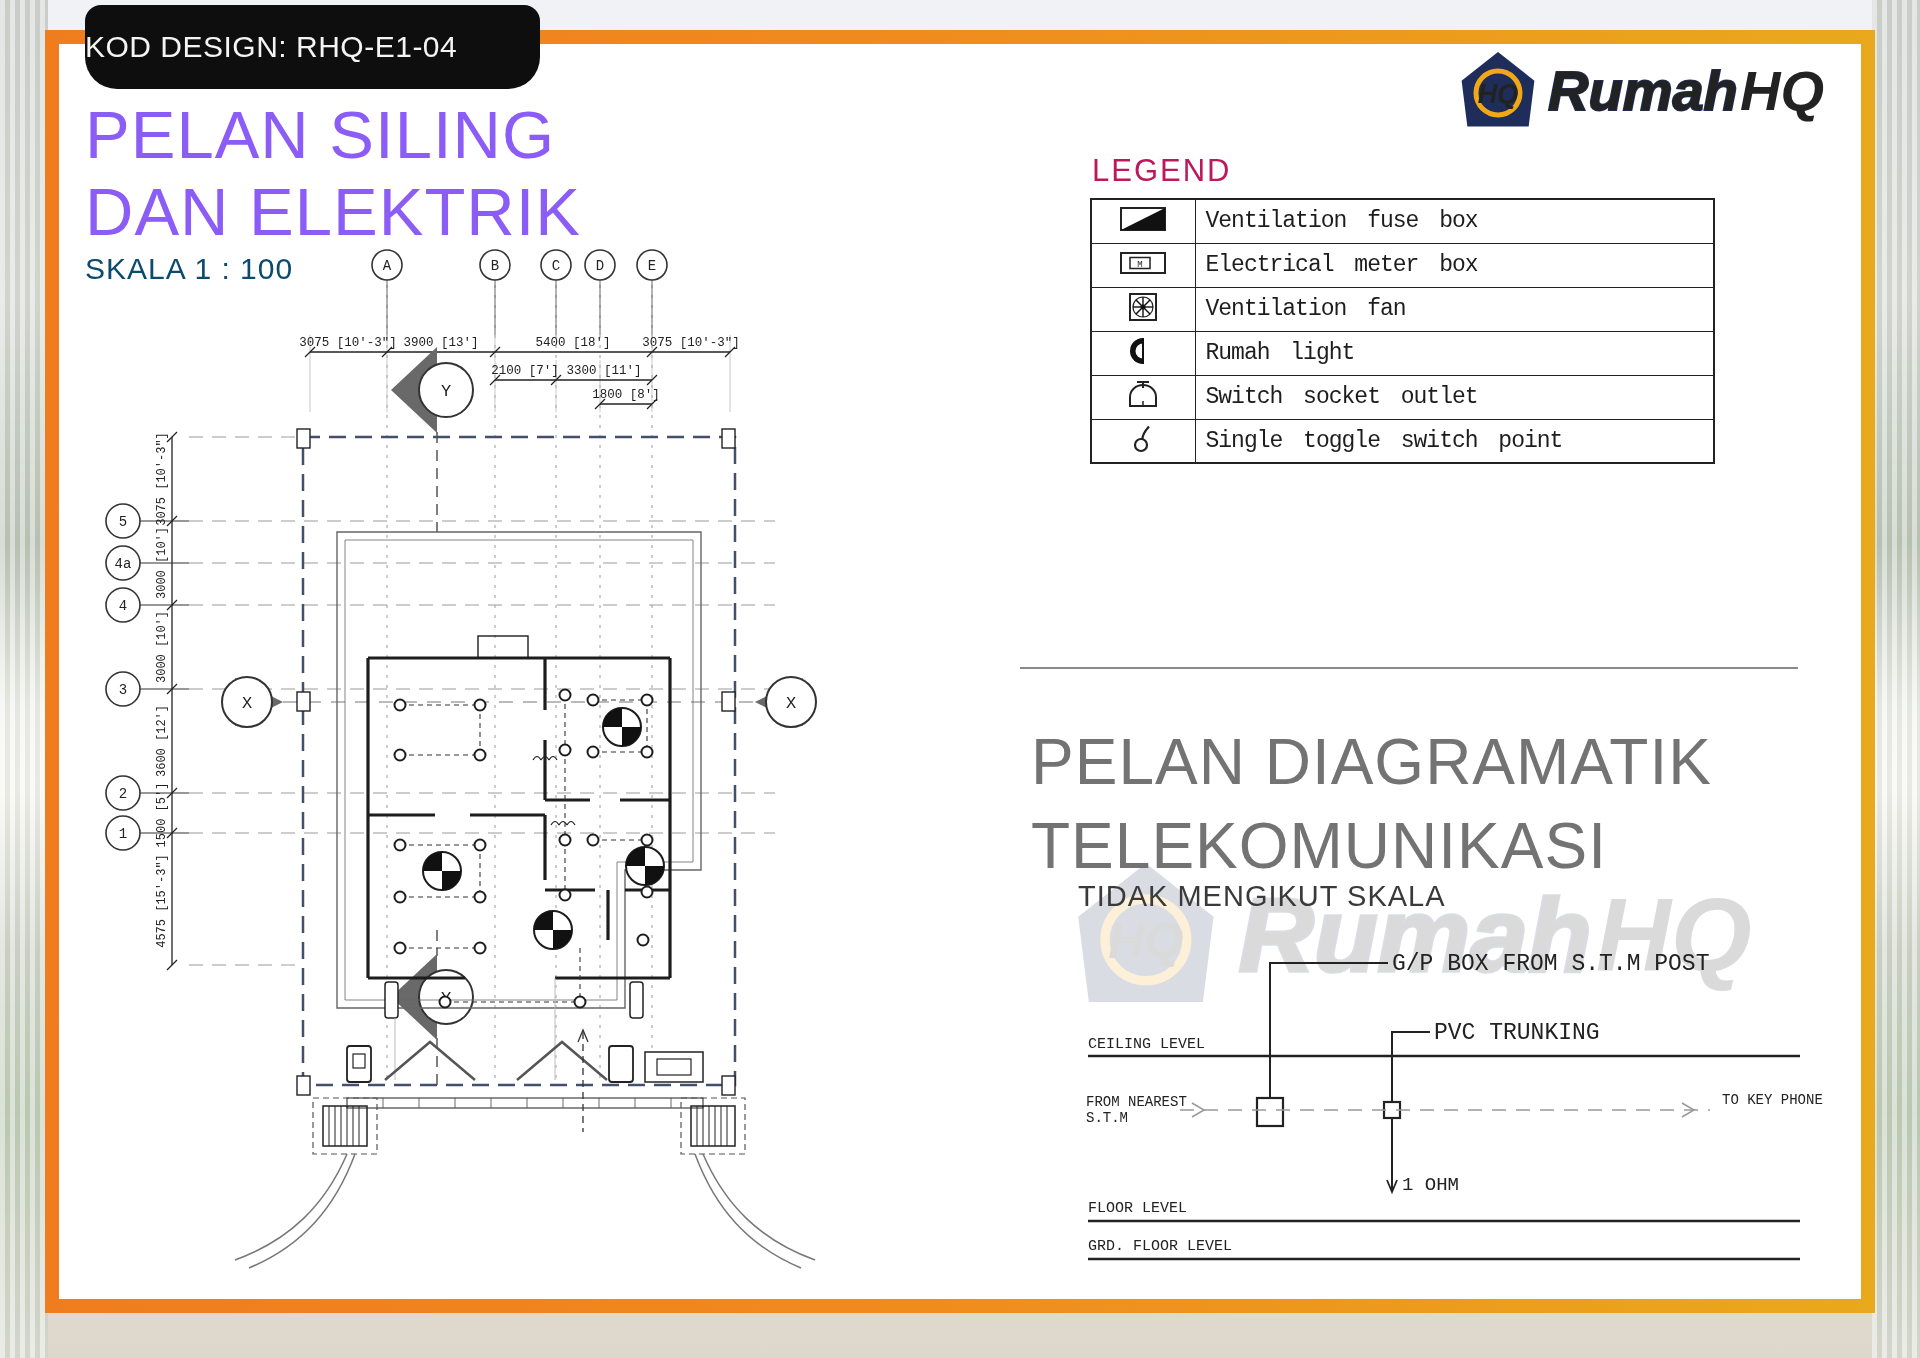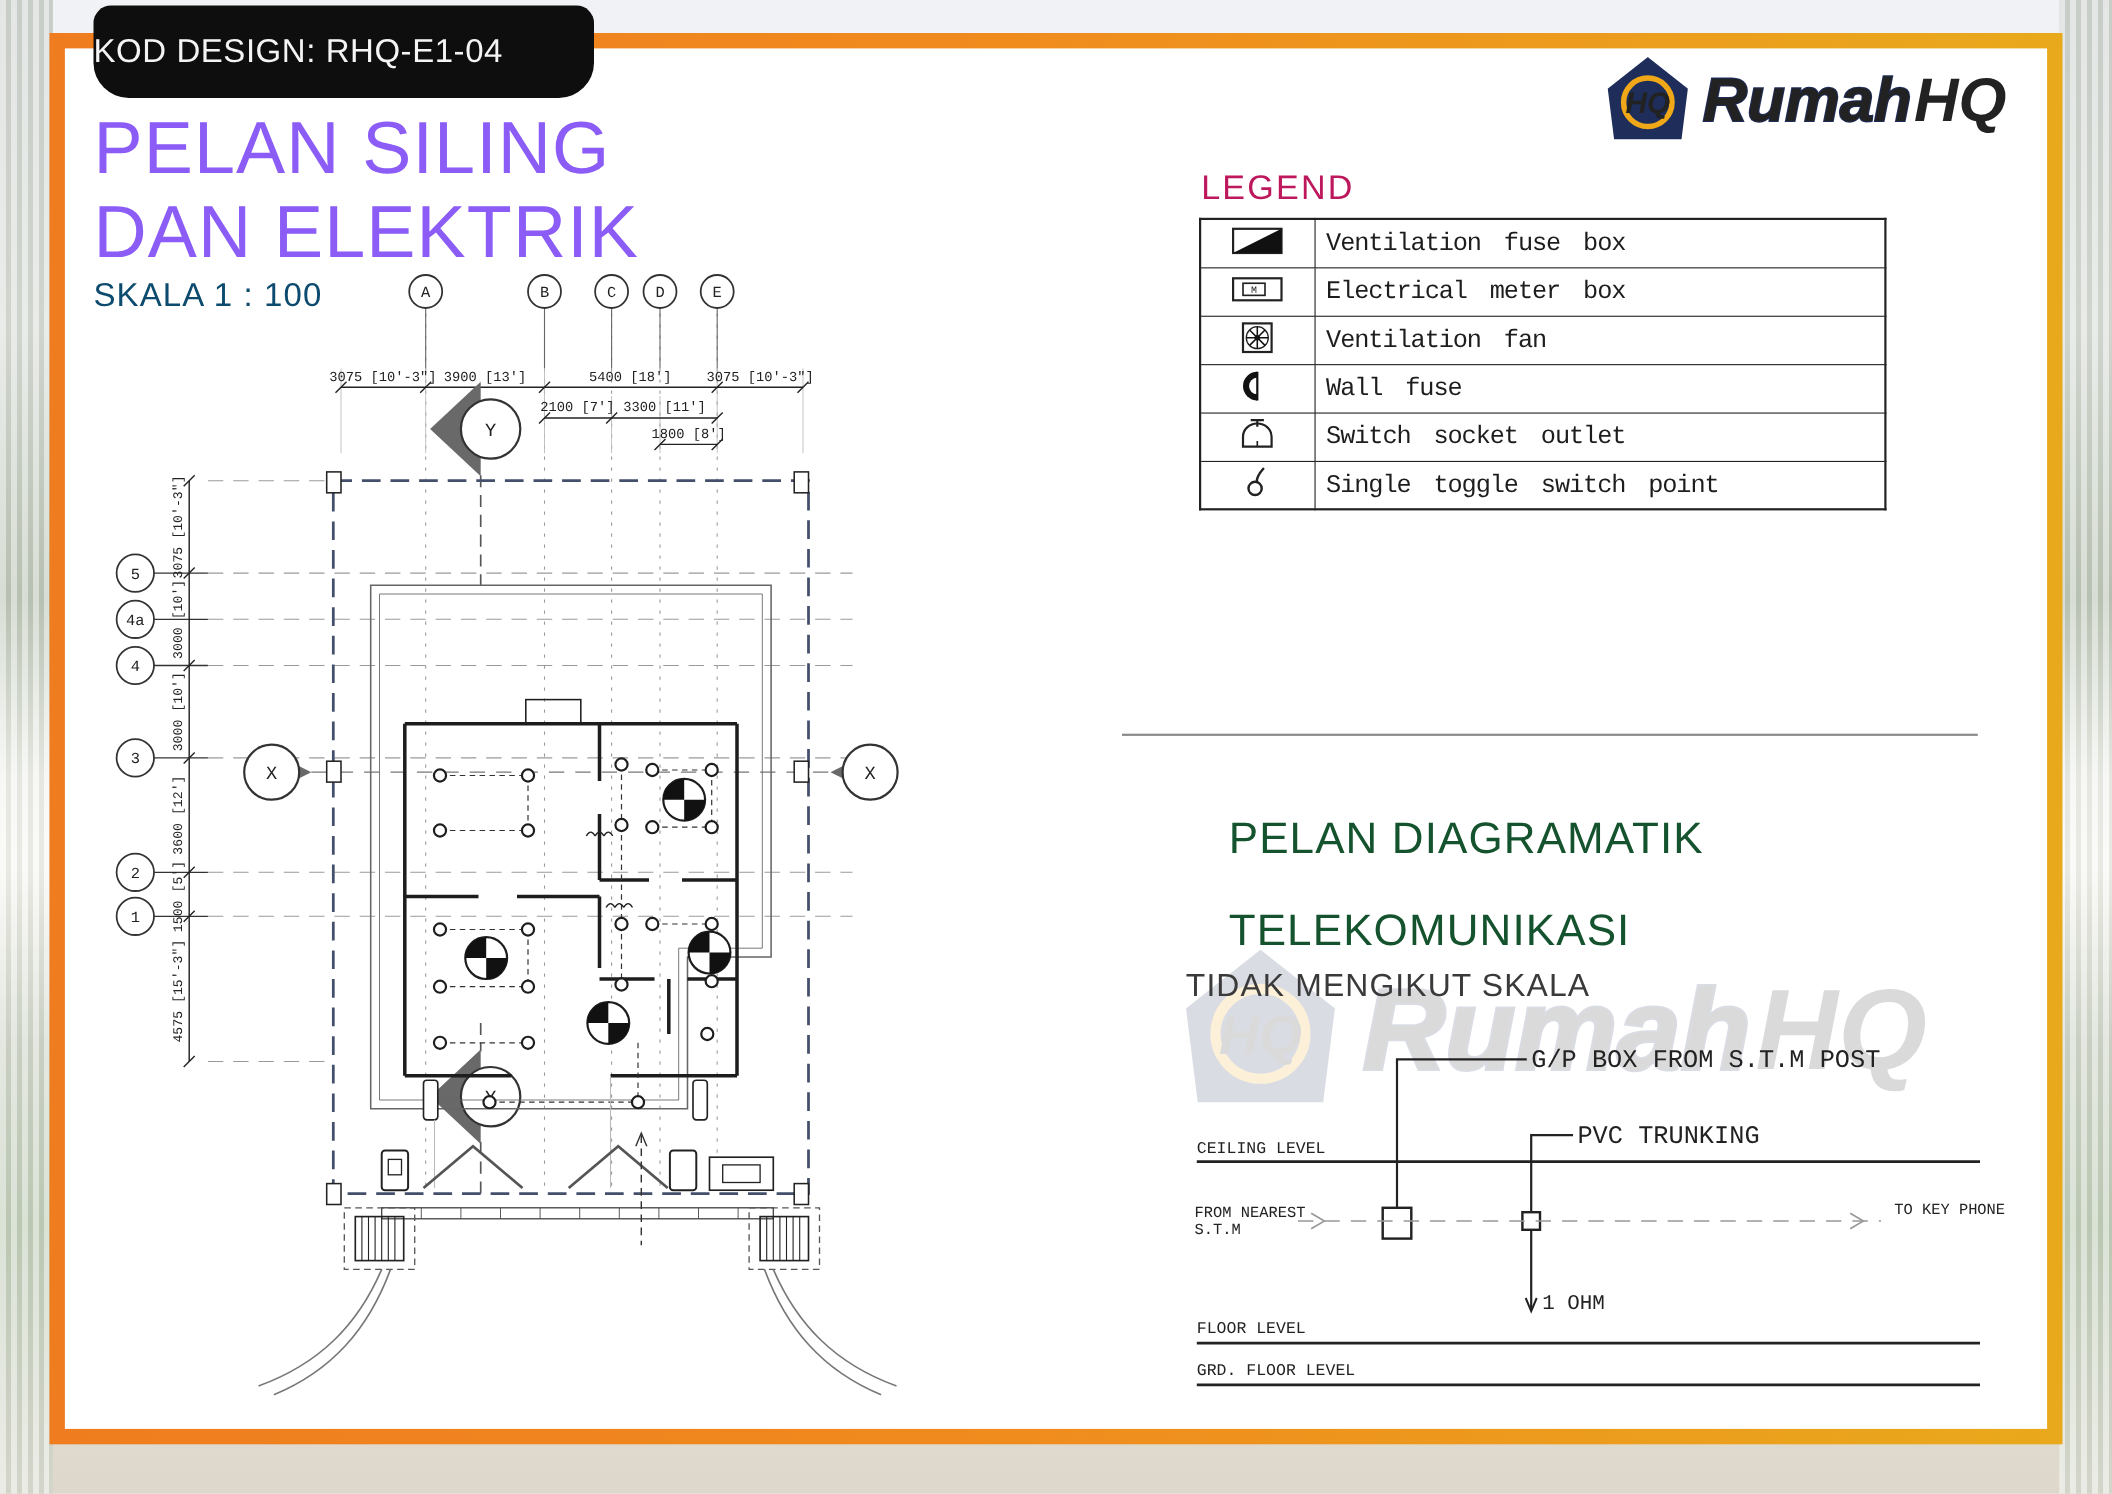--- a/index.html
+++ b/index.html
@@ -37,21 +37,21 @@
 
   .legend-head { left:1092px; top:153px; font-size:31px; color:#be185d; letter-spacing:2px; }
   .legend-table { left:1090px; top:198px; width:625px; border:2px solid #222; border-collapse:collapse; }
   .legend-table td { border:1.5px solid #222; height:44px; }
   .legend-table td.sym { width:104px; text-align:center; }
   .legend-table td.lab { font-family:"Liberation Mono", monospace; font-size:23px;
     color:#1d1d1d; padding-left:10px; word-spacing:8px; letter-spacing:-1px; }
 
   .divider { left:1020px; top:667px; width:778px; height:0; border-top:2px solid #8a8a8a; }
 
-  .tele-title { left:1117px; top:720px; font-size:40px; line-height:84px; color:#14532d; letter-spacing:1px; }
+  .tele-title { left:1031px; top:720px; font-size:64px; line-height:84px; color:#737373; letter-spacing:1px; }
   .tele-sub { left:1078px; top:880px; font-size:29px; color:#3a3a3a; letter-spacing:1px; }
 
   .watermark { left:1060px; top:845px; opacity:.16; z-index:3; }
 
   svg text { font-family:"Liberation Mono", monospace; fill:#222; }
   .cadline { stroke:#222; fill:none; }
 </style>
 </head>
 <body>
 
@@ -110,21 +110,21 @@
             <circle cx="28" cy="16" r="2.5" fill="#111"></circle>
           </svg></td>
     <td class="lab">Ventilation fan</td>
   </tr>
   <tr>
     <td class="sym"><svg width="56" height="32" viewBox="0 0 56 32">
             <path d="M28,3 A13,13 0 0 0 28,29 Z" fill="#111"></path>
             <path d="M28,8.5 A7.5,7.5 0 0 0 28,23.5 Z" fill="#fff"></path>
             <line x1="28" y1="3" x2="28" y2="29" stroke="#111" stroke-width="2"></line>
           </svg></td>
-    <td class="lab">Wall fuse</td>
+    <td class="lab">Rumah light</td>
   </tr>
   <tr>
     <td class="sym"><svg width="56" height="32" viewBox="0 0 56 32">
             <path d="M15,27 V18 A13,12 0 0 1 41,18 V27 Z" class="cadline" stroke-width="2"></path>
             <line x1="28" y1="9" x2="28" y2="3" class="cadline" stroke-width="2"></line>
             <line x1="22" y1="3" x2="34" y2="3" class="cadline" stroke-width="2"></line>
             <line x1="28" y1="27" x2="28" y2="22" class="cadline" stroke-width="1.5"></line>
           </svg></td>
     <td class="lab">Switch socket outlet</td>
   </tr>

